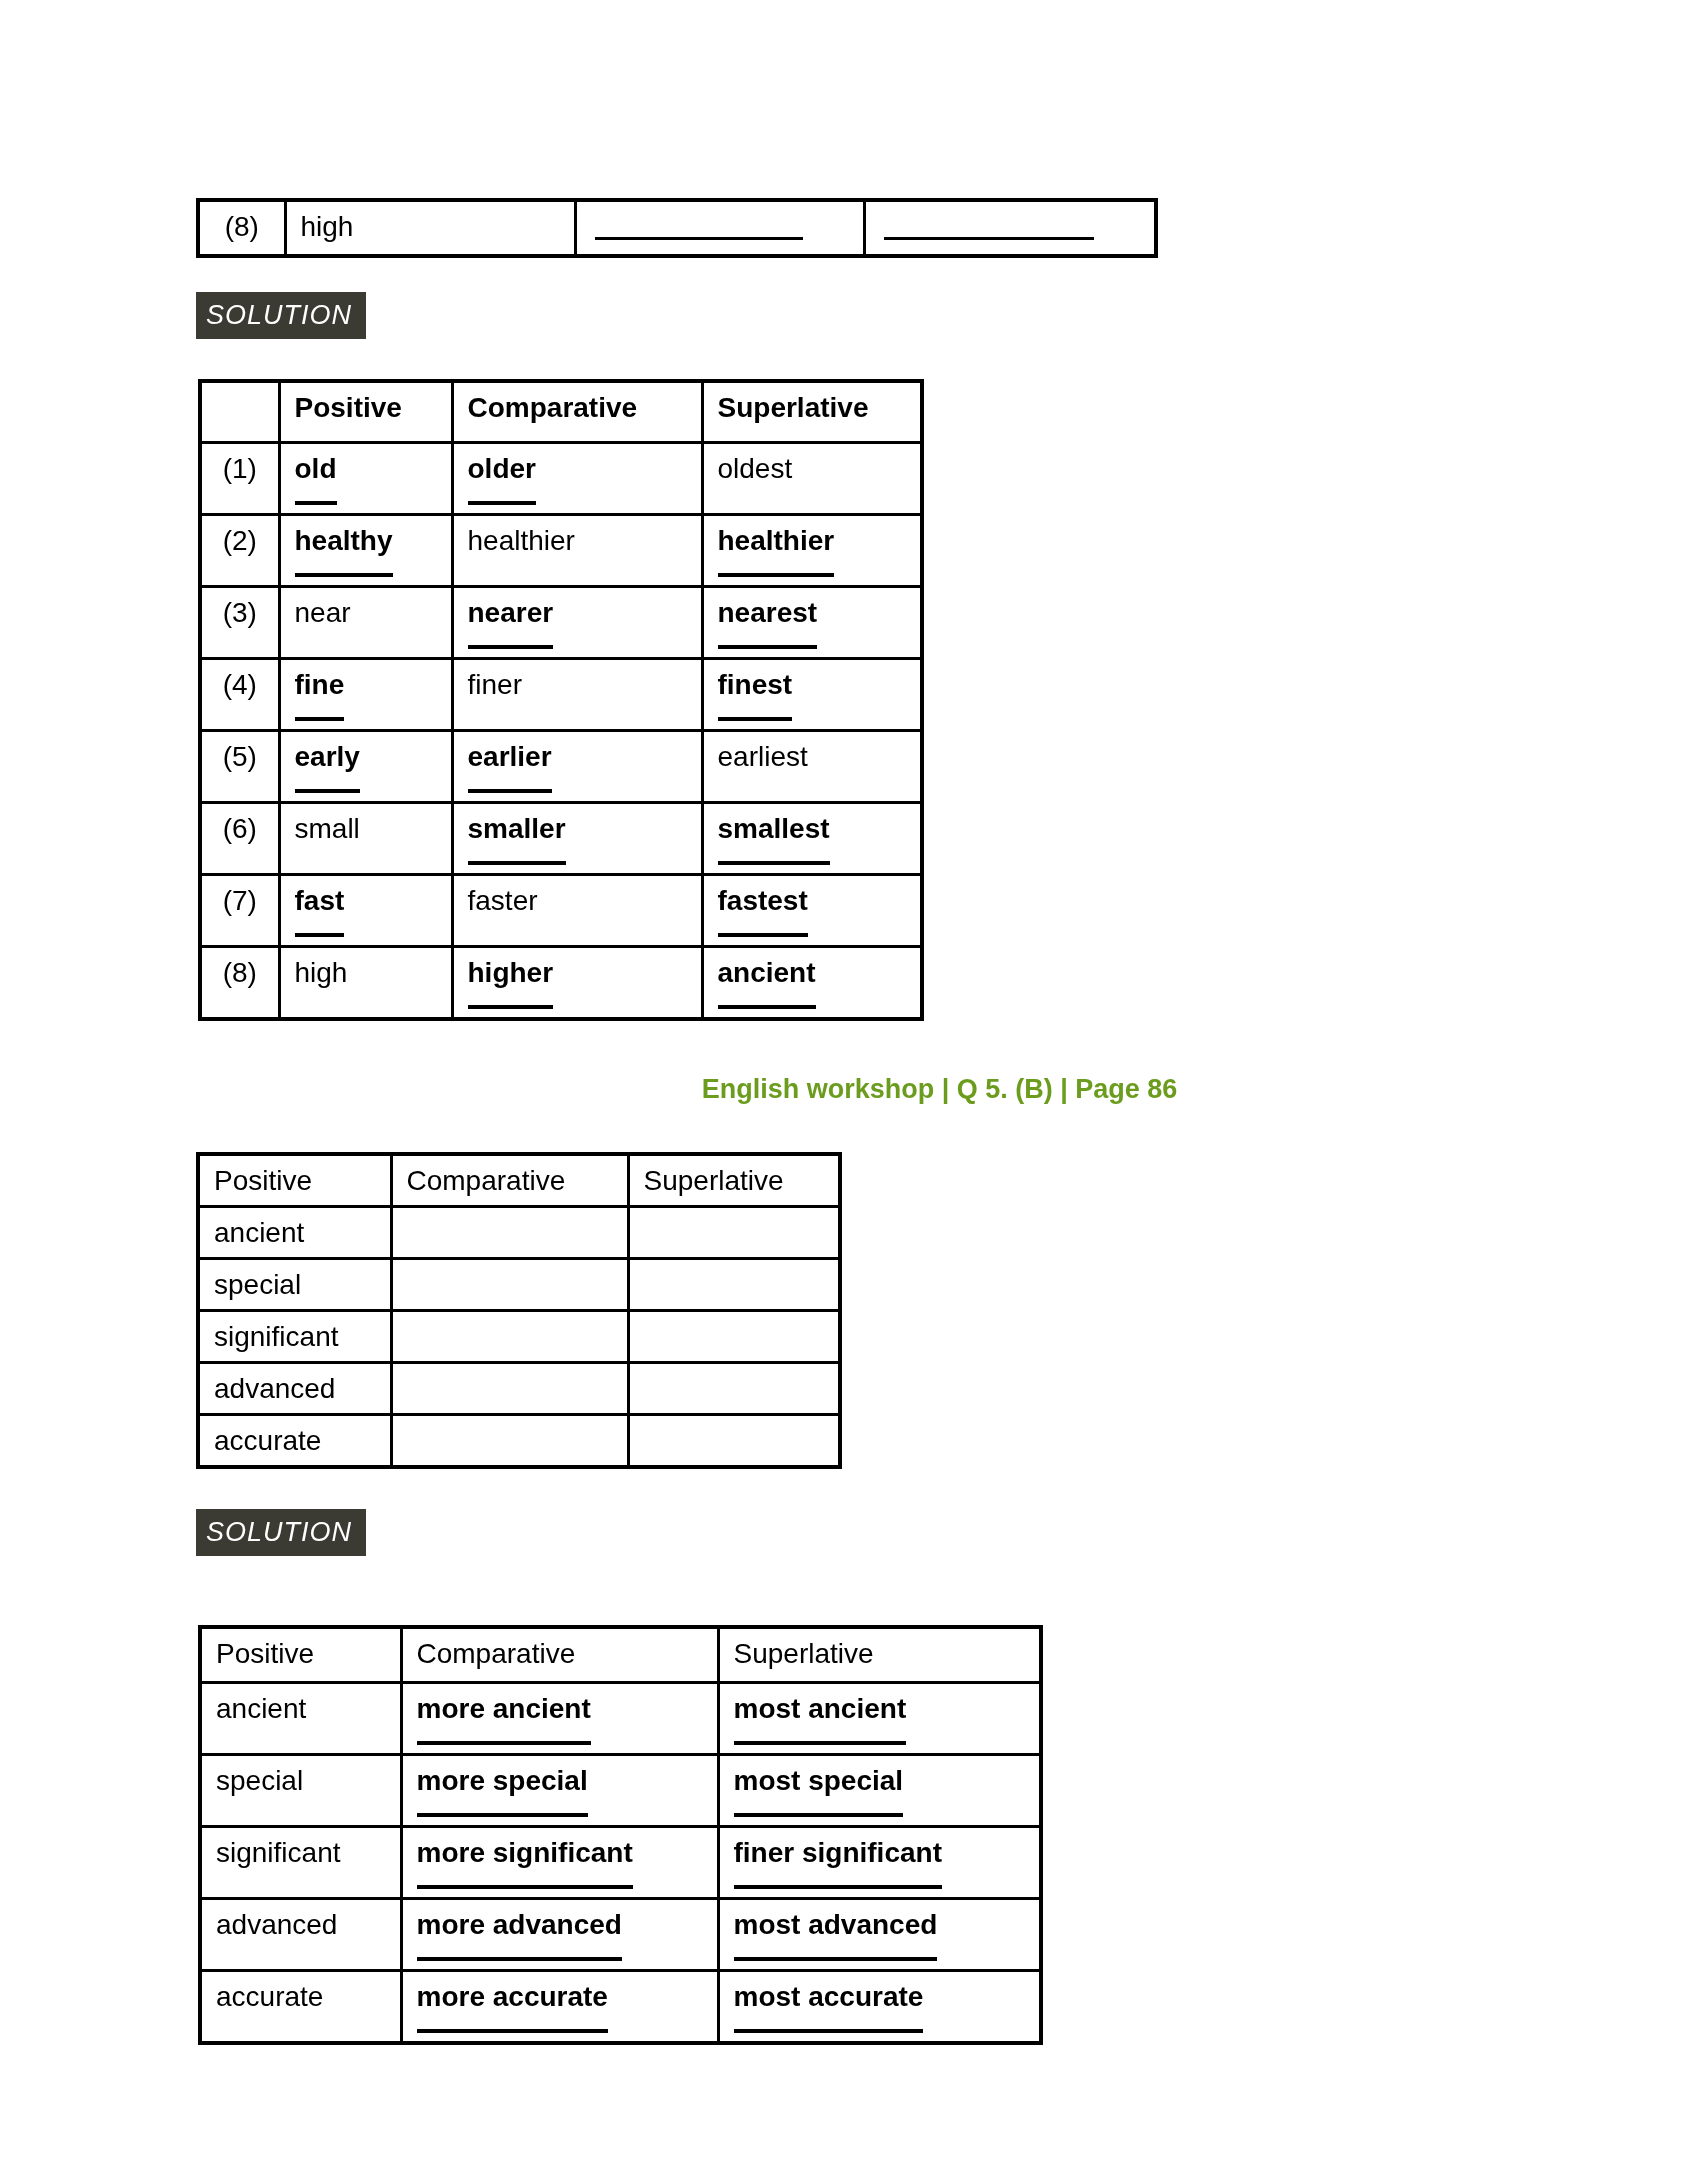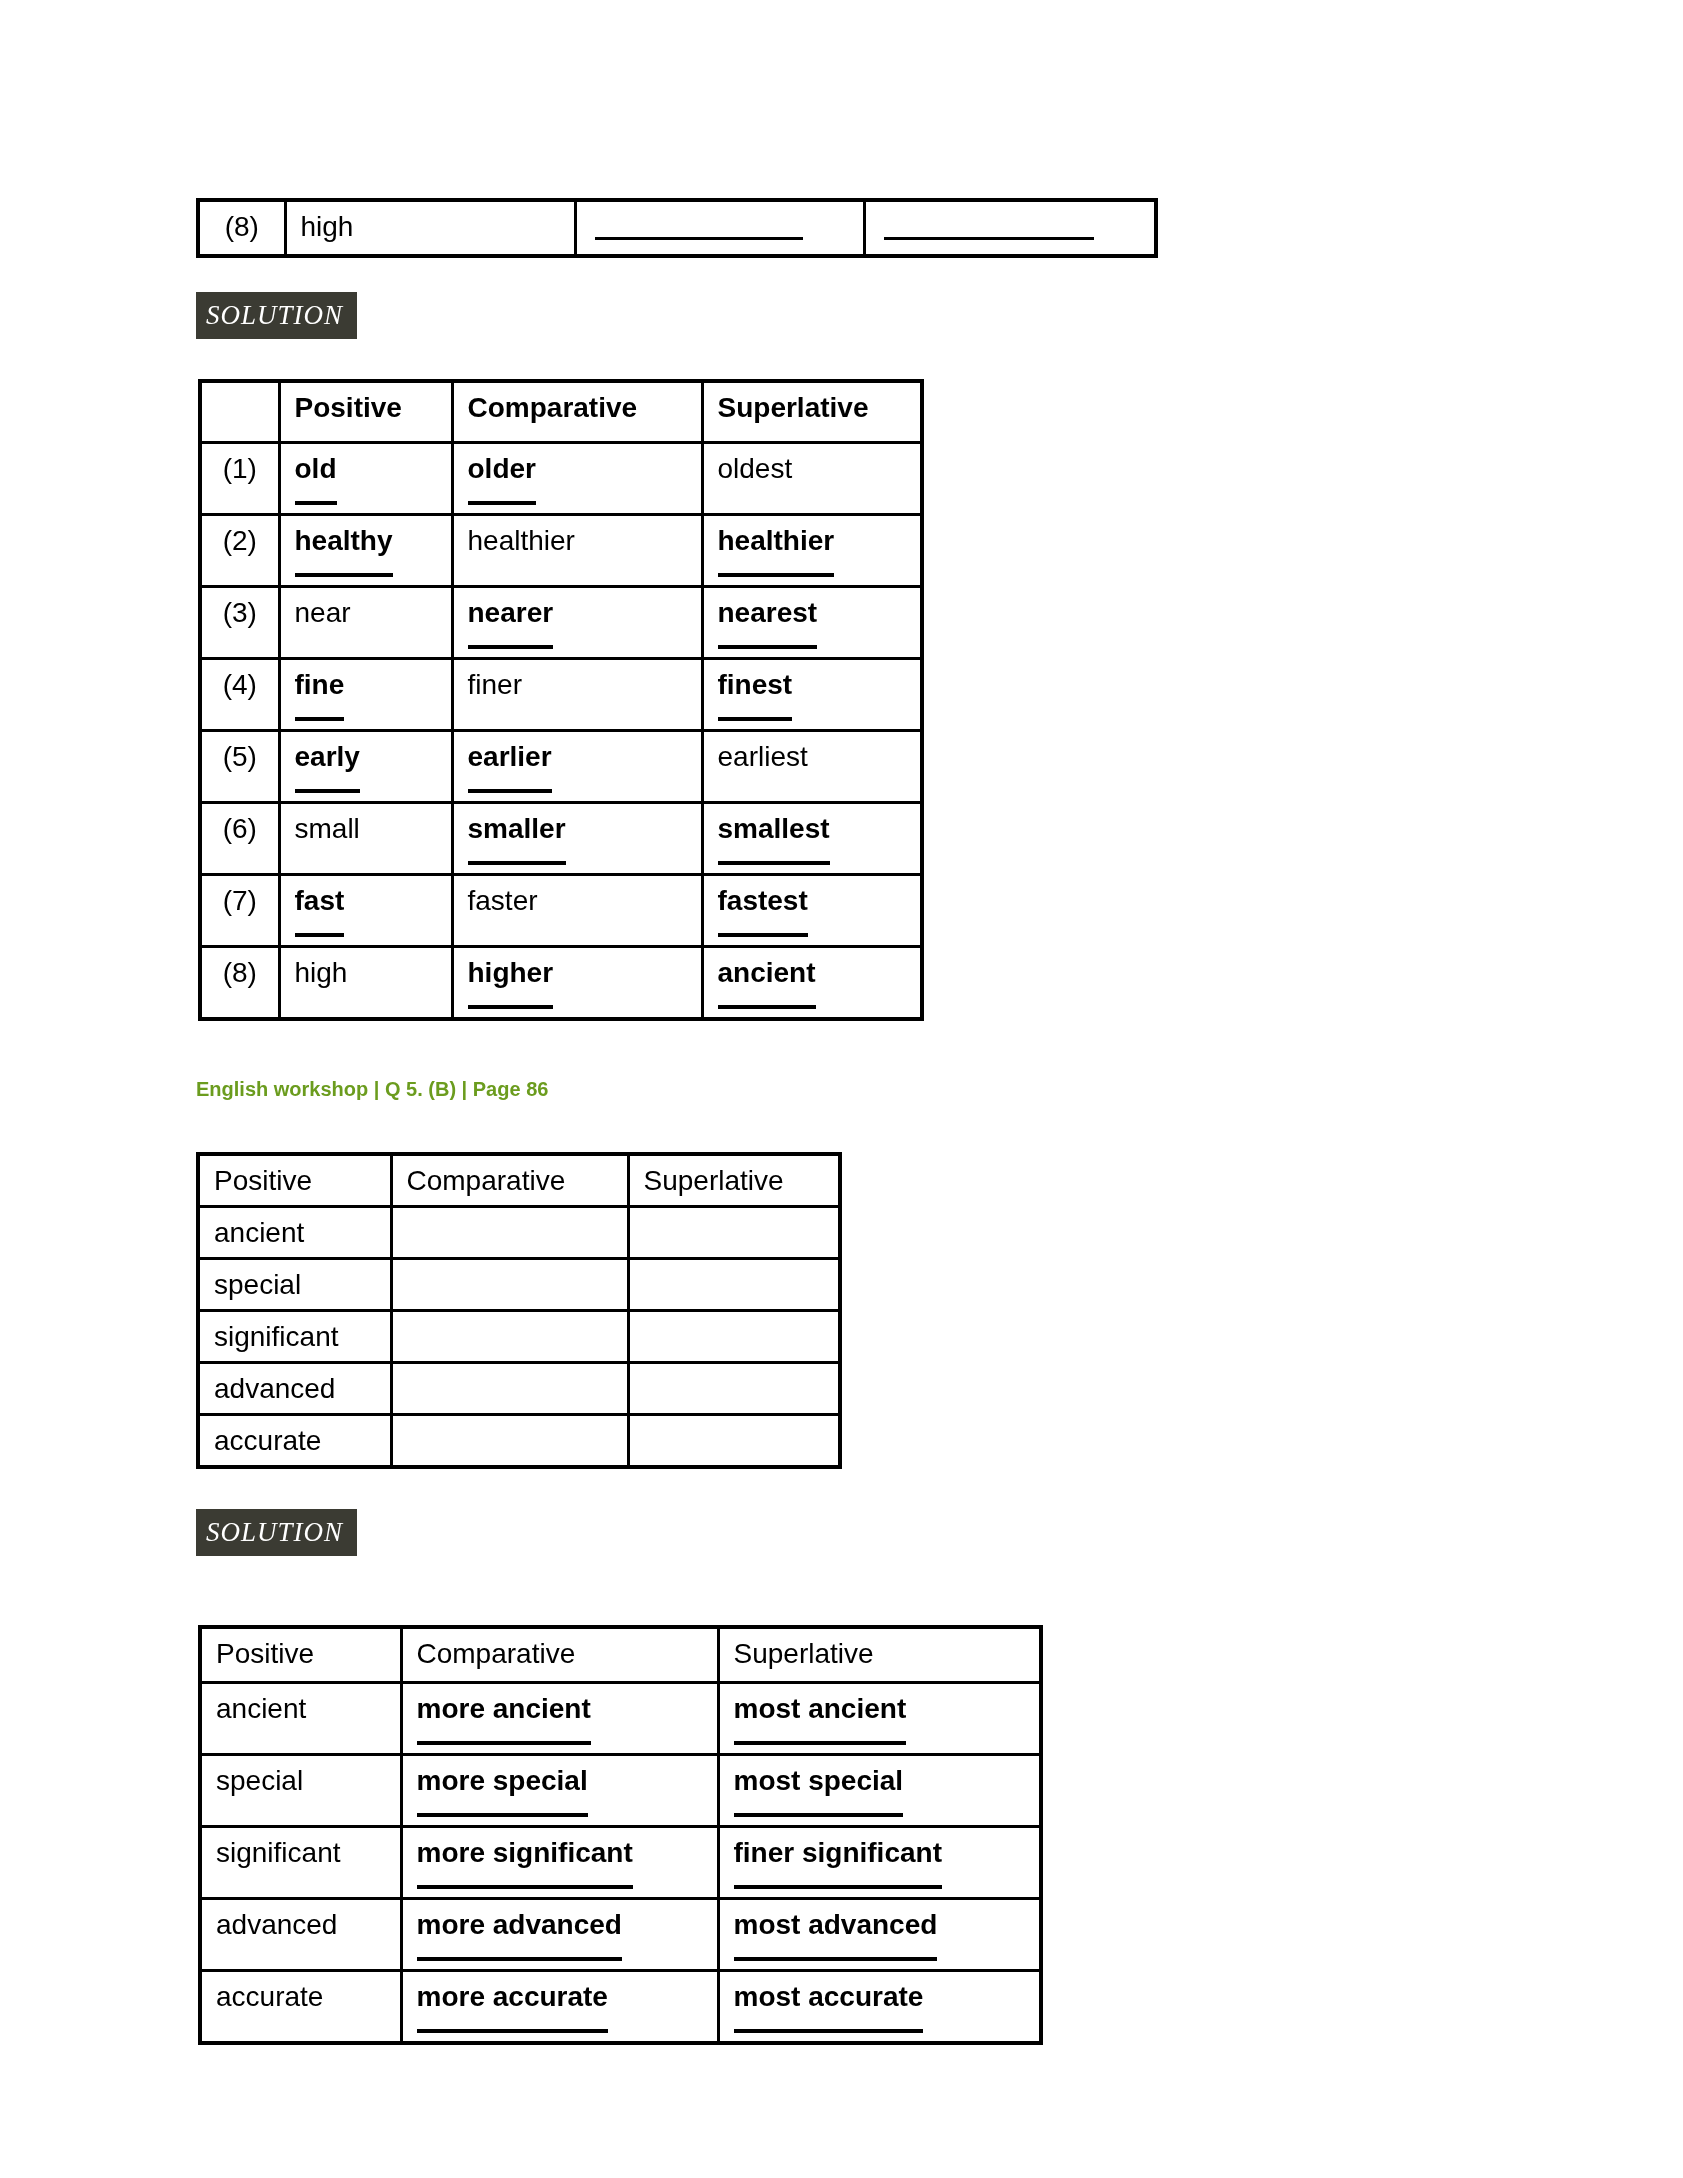--- a/index.html
+++ b/index.html
@@ -25,21 +25,21 @@
     overflow: hidden;
   }
 
   
   .ex-table { width: 958px; }
   .ex-table td { height: 56px; }
   .c-num { text-align: center; padding-left: 2px; padding-right: 2px; }
   .blank-line { height: 30px; border-bottom: 3px solid #000; width: 79%; margin-left: 4px; }
 
   
-  .badge-row { margin: 34px 4px 0 0; line-height: 0; font-family: Liberation Serif, serif; }
+  .badge-row { margin: 34px 4px 0 0; line-height: 0; }
   .badge-row.second { margin-top: 40px; }
   .badge {
     display: inline-block;
     background: #3b3b33;
     color: #ffffff;
     font-style: italic;
     font-size: 27px;
     line-height: 27px;
     letter-spacing: 1px;
     padding: 10px 14px 10px 10px;
@@ -53,24 +53,25 @@
   
   .ans {
     display: inline-block;
     font-weight: bold;
     border-bottom: 4px solid #000;
     padding-bottom: 16px;
   }
 
   .heading {
     margin: 51px 0 0 0;
-    font-size: 20px;
+    font-size: 27px;
     line-height: 34px;
     font-weight: bold;
     color: #6b9c1e;
+    text-align: center;
   }
   .question { margin: 22px 0 0 0; font-size: 29px; line-height: 34px; }
 
   
   .t2 { width: 642px; margin: 46px 0 0 0; }
   .t2 th { height: 53px; }
   .t2 td { height: 51px; }
 
   
   .t3 { width: 841px; margin: 69px 0 0 2px; }

